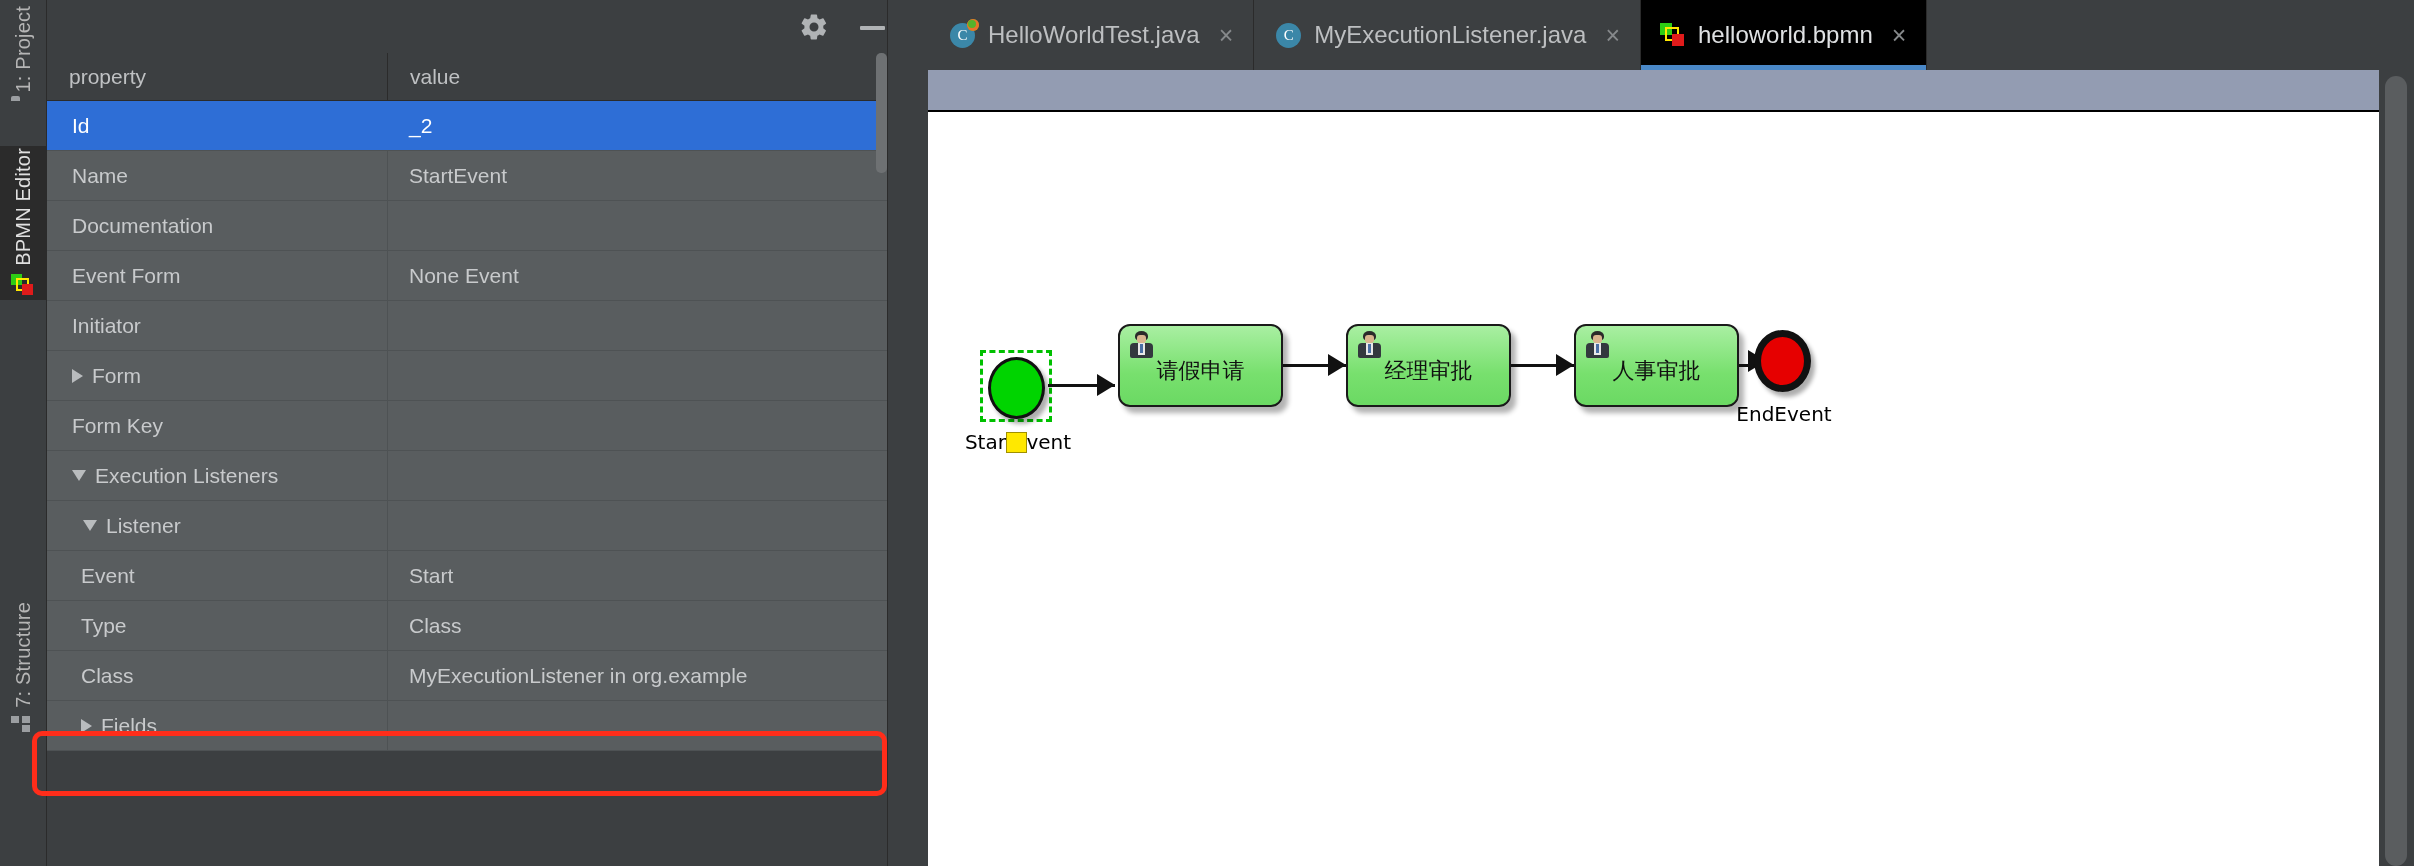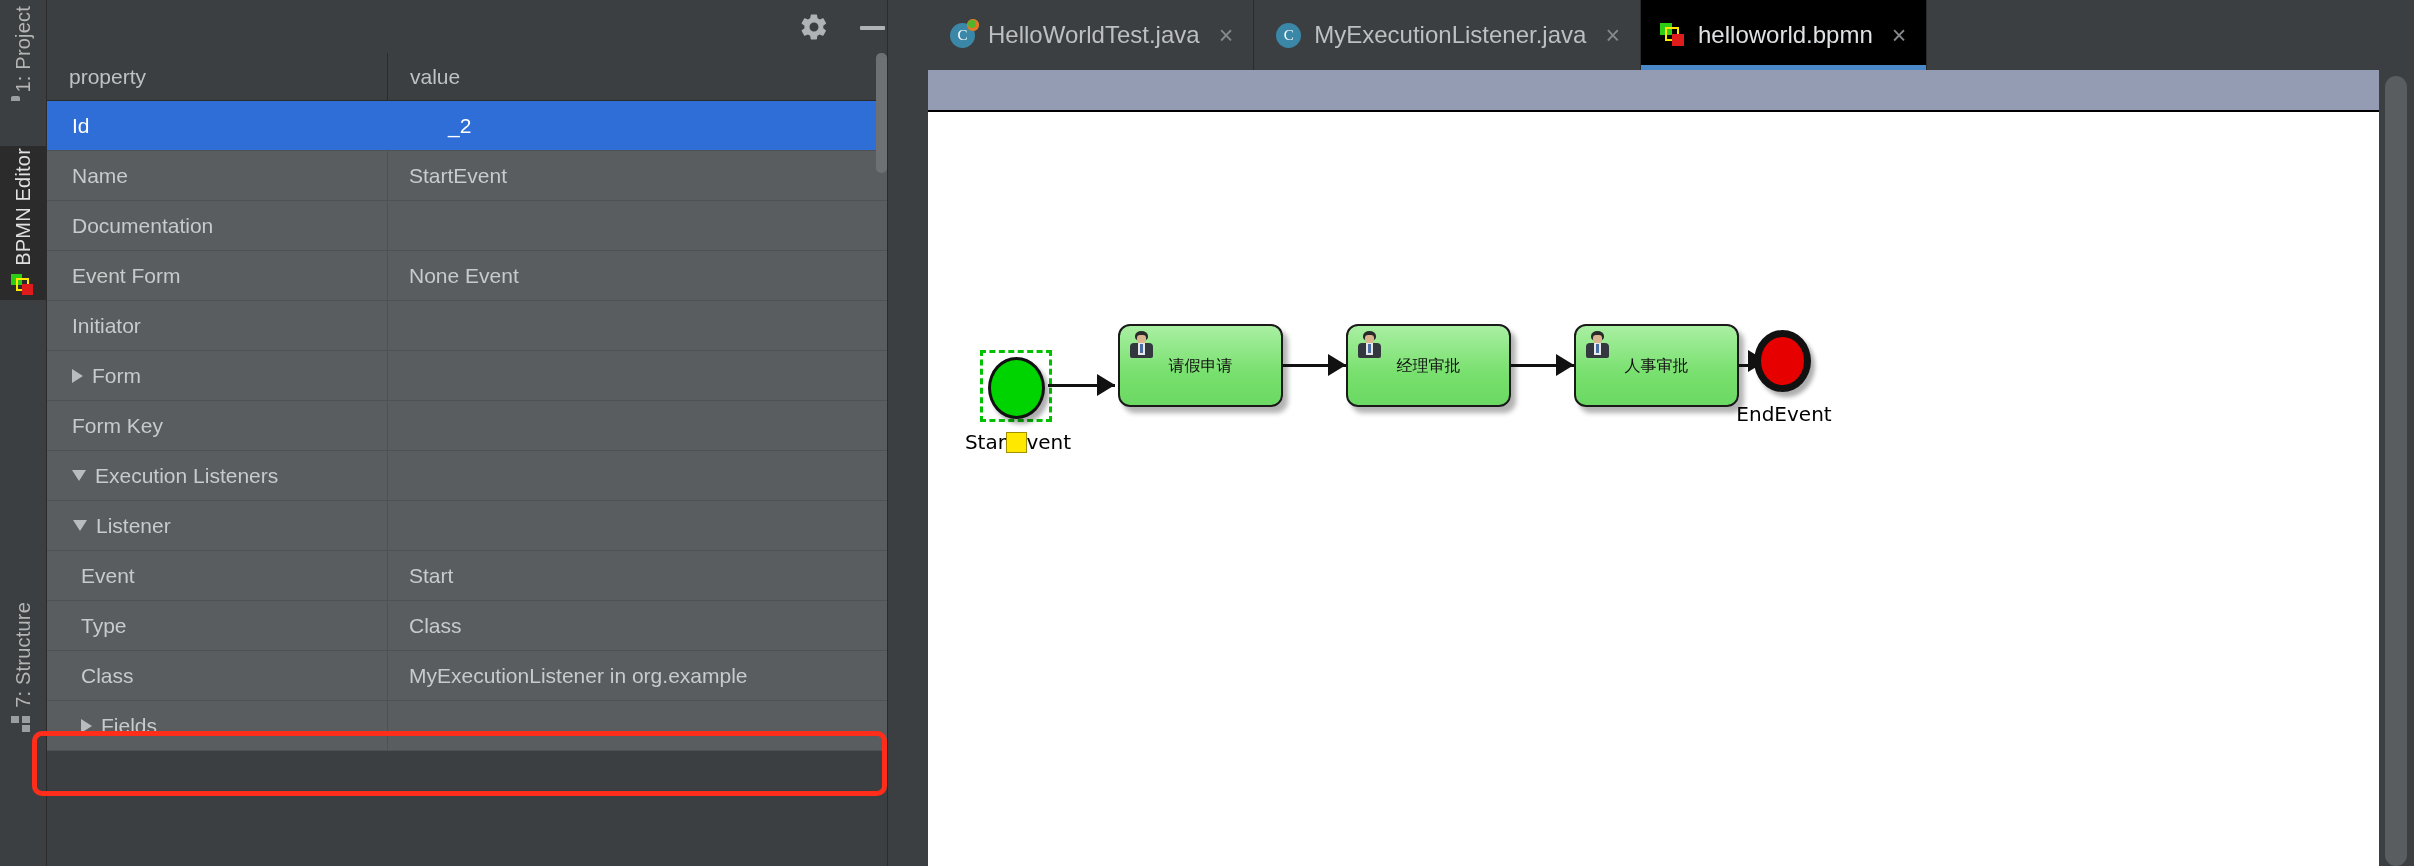--- a/index.html
+++ b/index.html
@@ -69,40 +69,40 @@
     border-bottom:1px solid #2b2b2b;
   }
   .ghead .c1{width:341px;box-sizing:border-box;padding-left:22px;display:flex;align-items:center;
     border-right:1px solid #2b2b2b;color:#bfc1c3;font-size:21px;}
   .ghead .c2{flex:1;box-sizing:border-box;padding-left:22px;display:flex;align-items:center;color:#bfc1c3;font-size:21px;}
 
   .grow{
     display:flex;height:49px;background:#595d5f;
     border-bottom:1px solid #4e5254;position:relative;
   }
-  .grow.sel{background:#2e6ed6;gap:39px;}
+  .grow.sel{background:#2e6ed6;}
   .grow .c1{
     width:341px;box-sizing:border-box;display:flex;align-items:center;
     border-right:1px solid #4e5254;color:#c8cacc;font-size:21px;position:relative;
   }
   .grow.sel .c1{color:#ffffff;border-right-color:#2e6ed6;}
   .grow .c2{
     flex:1;box-sizing:border-box;padding-left:21px;display:flex;align-items:center;
     color:#c8cacc;font-size:21px;white-space:nowrap;
   }
   .grow.sel .c2{color:#ffffff;}
   .tri{
     width:0;height:0;display:inline-block;margin-right:9px;flex:0 0 auto;
   }
   .tri.closed{border-left:11px solid #b9bcbe;border-top:7px solid transparent;border-bottom:7px solid transparent;}
   .tri.open{border-top:11px solid #b9bcbe;border-left:7px solid transparent;border-right:7px solid transparent;}
   .tri.none{width:0;margin-right:0;}
   .pcell{display:flex;align-items:center;}
   .lvl0 .pcell{padding-left:25px;}
-  .lvl1 .pcell{padding-left:26px;}
+  .lvl1 .pcell{padding-left:36px;}
   .lvl2 .pcell{padding-left:34px;}
 
   
   .annot{
     position:absolute;border:5px solid #ff2d1a;border-radius:10px;
     pointer-events:none;z-index:40;
   }
 
   
   .props-sb{
@@ -174,21 +174,21 @@
   }
   .task{
     width:165px;height:83px;border-radius:12px;box-sizing:border-box;
     border:2px solid #1a1a1a;
     background:linear-gradient(180deg,#a9efa2 0%,#78e06e 60%,#6bd963 100%);
     box-shadow:5px 6px 5px rgba(0,0,0,.30);
     position:absolute;
   }
   .task .tk-label{
     position:absolute;left:0;right:0;top:30px;text-align:center;
-    color:#111111;font-size:16px;font-family:"DejaVu Sans",sans-serif;
+    color:#111111;font-size:22px;font-family:"DejaVu Sans",sans-serif;
   }
   .tk-icon{
     position:absolute;left:9px;top:5px;width:24px;height:27px;
   }
   .tk-icon .head{position:absolute;left:6px;top:0;width:13px;height:10px;border-radius:50% 50% 40% 40%;background:#2a2a2a;}
   .tk-icon .face{position:absolute;left:8px;top:4px;width:9px;height:8px;border-radius:3px;background:#d9b48f;}
   .tk-icon .body{position:absolute;left:1px;top:12px;width:23px;height:15px;border-radius:4px 4px 2px 2px;background:#33383e;}
   .tk-icon .shirt{position:absolute;left:9px;top:12px;width:7px;height:12px;background:#e8e8e8;}
   .tk-icon .tie{position:absolute;left:11px;top:13px;width:3px;height:9px;background:#4a6fa5;}
 

